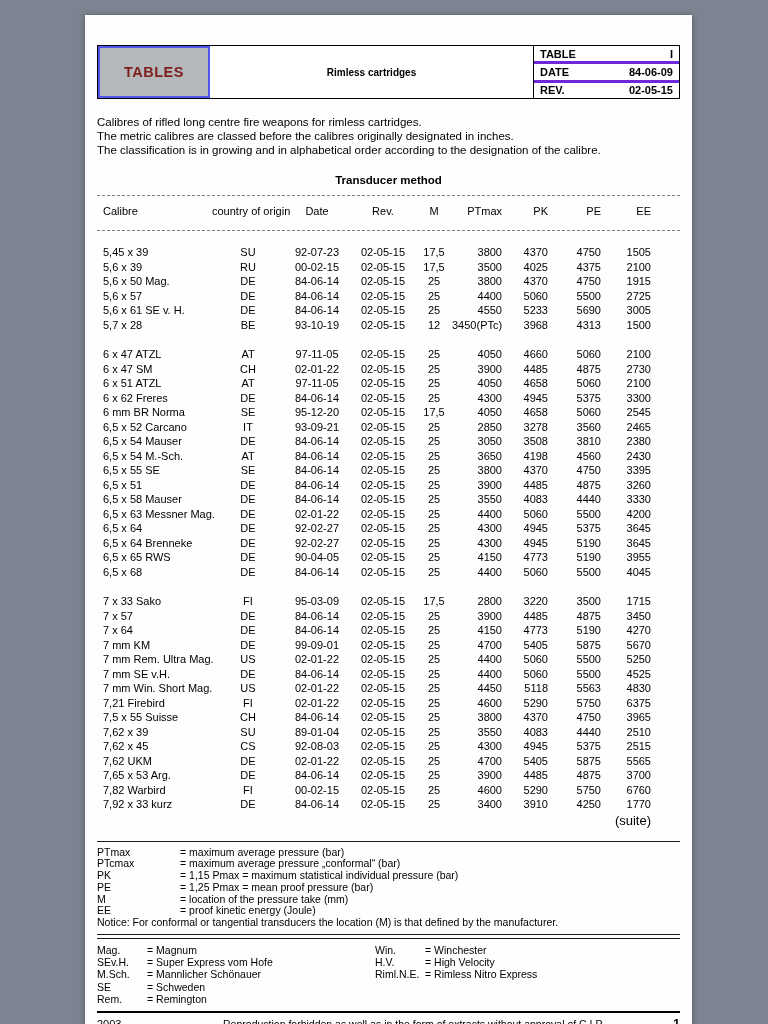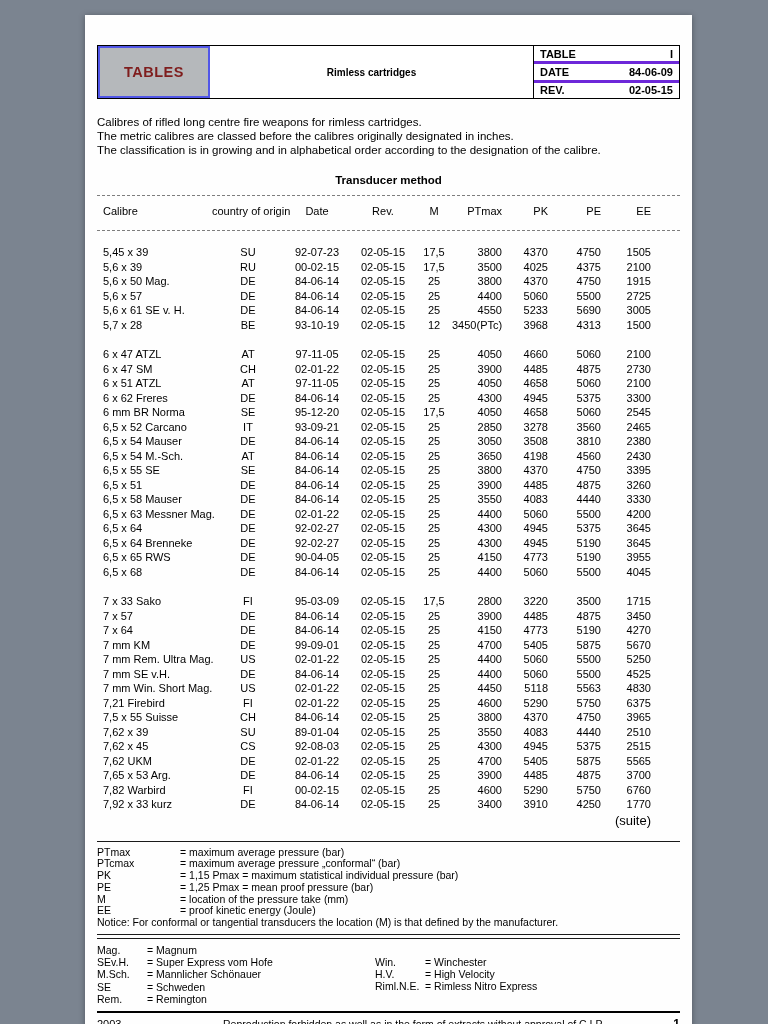--- a/index.html
+++ b/index.html
@@ -67,21 +67,21 @@
   .legend-term { width:55px; }
   .legend-def { flex:1;margin-left:28px; }
   .notice { font-size:10.5px; line-height:11.8px; }
 
   .dbl1 { margin-top:5px; }
   .dbl2 { margin-top:3px; }
 
   
   .abbr { display:flex; padding-top:5px; font-size:10.5px; }
   .abbr-col-left { width:278px; }
-  .abbr-col-right { flex:1;margin-top:12px; }
+  .abbr-col-right { flex:1; }
   .abbr-row { display:flex; line-height:12.2px; }
   .abbr-term { width:50px; }
   .abbr-def { flex:1; }
 
   
   .footer-rule { border-top:2px solid #000; margin-top:6px; }
   .footer { display:flex; align-items:baseline; margin-top:4px; }
   .footer-year { width:90px; font-size:11px; }
   .footer-text { flex:1; text-align:center; font-size:10.5px; }
   .footer-page { width:40px; text-align:right; font-weight:bold; font-size:12px; }

